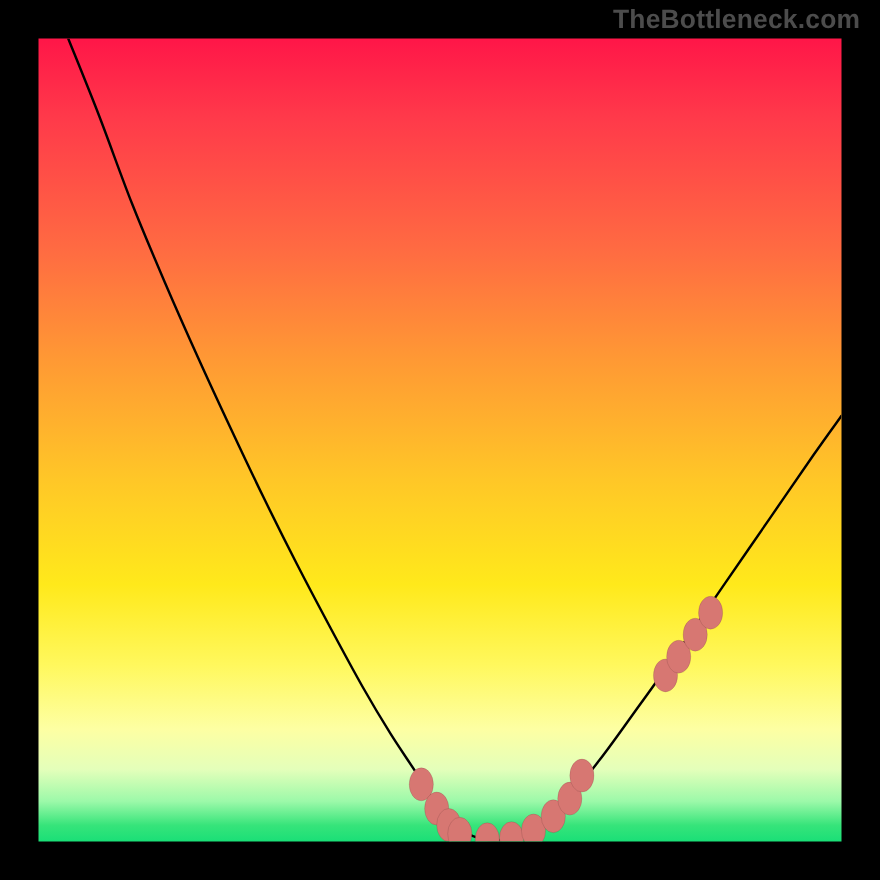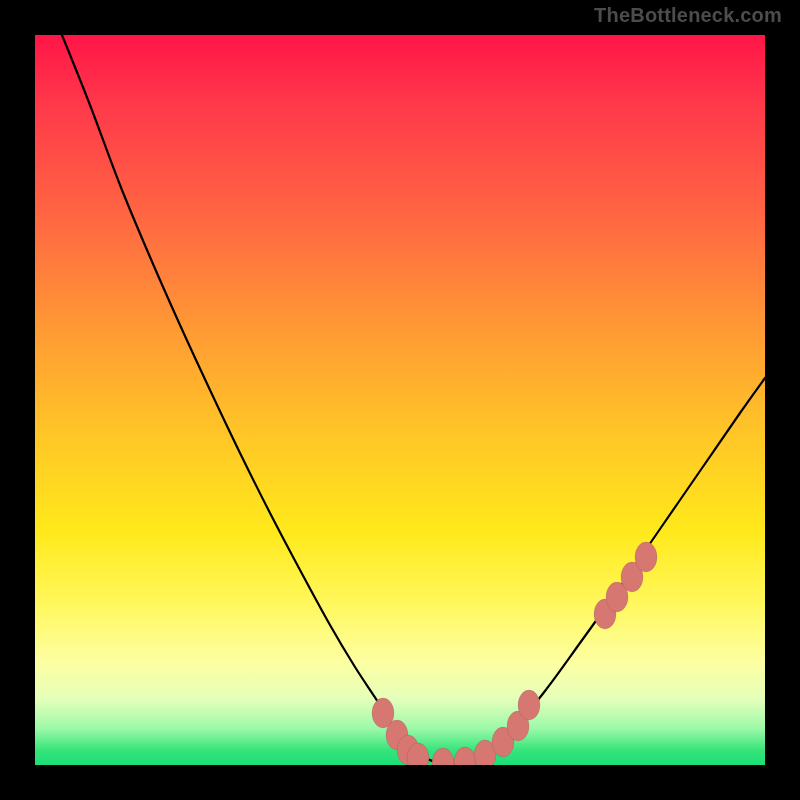--- a/index.html
+++ b/index.html
@@ -14,21 +14,21 @@
   .frame {
     position: relative;
     width: 800px;
     height: 800px;
     background: #000;
   }
   .watermark {
     position: absolute;
     top: 4px;
     right: 18px;
-    font-size: 20px;
+    font-size: 24px;
     font-weight: 600;
     color: #4c4c4c;
     letter-spacing: 0.2px;
     z-index: 10;
     user-select: none;
   }
   .plot-area {
     position: absolute;
     left: 35px;
     top: 35px;

